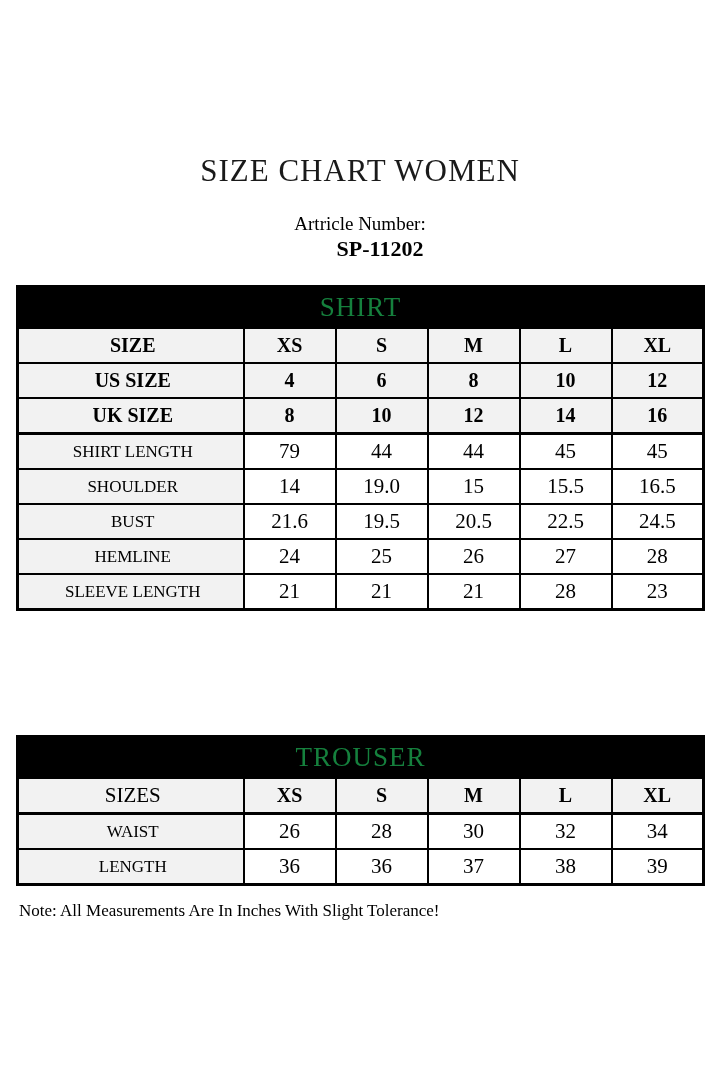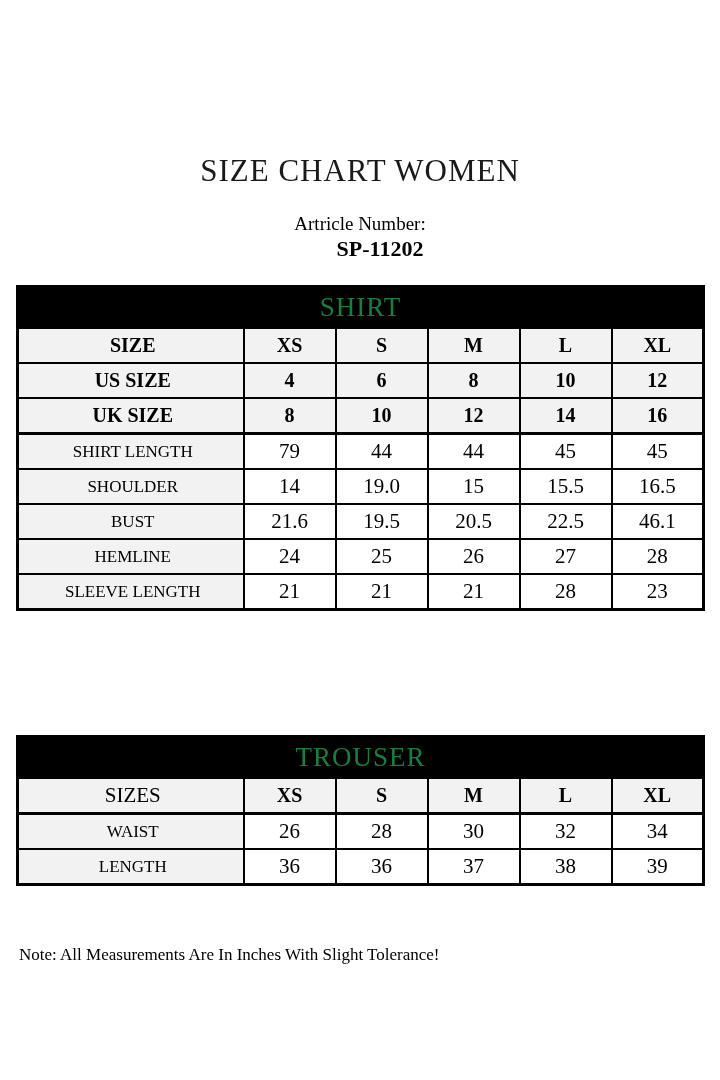--- a/index.html
+++ b/index.html
@@ -51,21 +51,21 @@
     background: #f2f2f2;
   }
   .size-table tr.size td { background: #f2f2f2; font-weight: 700; font-size: 20px; }
   .size-table td.size-label { font-size: 20px; }
   .size-table td.size-label.plain { font-weight: 400; font-size: 21px; }
   .size-table td.measure-label { font-size: 17px; font-weight: 400; }
   .size-table tr.last-size td { border-bottom-width: 3px; }
 
   .note {
     position: absolute; left: 19px; top: 901px;
-    font-size: 17px; font-weight: 400; margin-top: 44px;
+    font-size: 17px; font-weight: 400;
   }
 </style>
 </head>
 <body>
 
 <div class="page">
 
   <div class="page-title">SIZE CHART WOMEN</div>
   <div class="article-label">Artricle Number:</div>
   <div class="article-number">SP-11202</div>
@@ -124,21 +124,21 @@
           <td class="value-cell">15</td>
           <td class="value-cell">15.5</td>
           <td class="value-cell">16.5</td>
         </tr>
         <tr class="measure">
           <td class="label-cell measure-label">BUST</td>
           <td class="value-cell">21.6</td>
           <td class="value-cell">19.5</td>
           <td class="value-cell">20.5</td>
           <td class="value-cell">22.5</td>
-          <td class="value-cell">46.1</td>
+          <td class="value-cell">24.5</td>
         </tr>
         <tr class="measure">
           <td class="label-cell measure-label">HEMLINE</td>
           <td class="value-cell">24</td>
           <td class="value-cell">25</td>
           <td class="value-cell">26</td>
           <td class="value-cell">27</td>
           <td class="value-cell">28</td>
         </tr>
         <tr class="measure">

